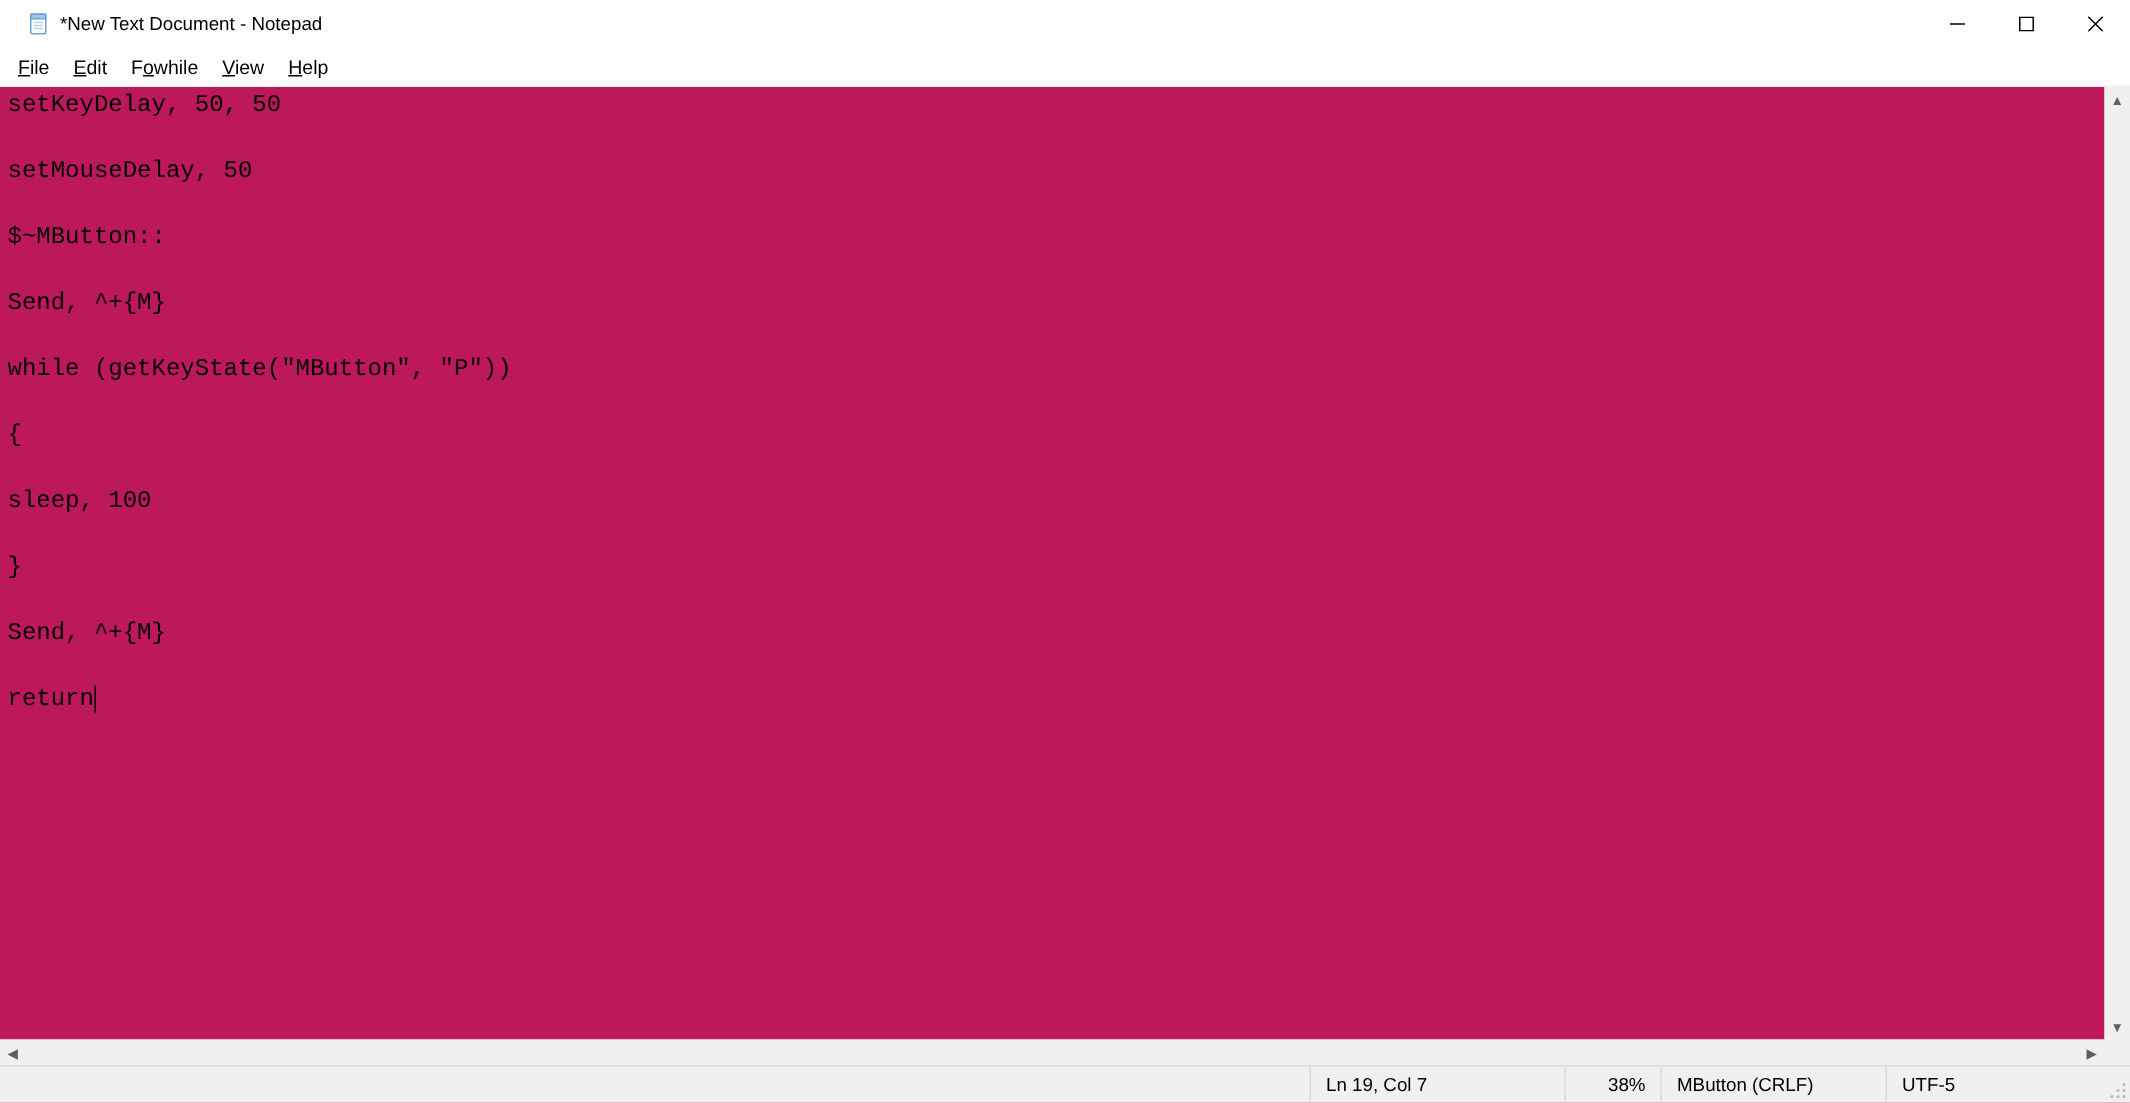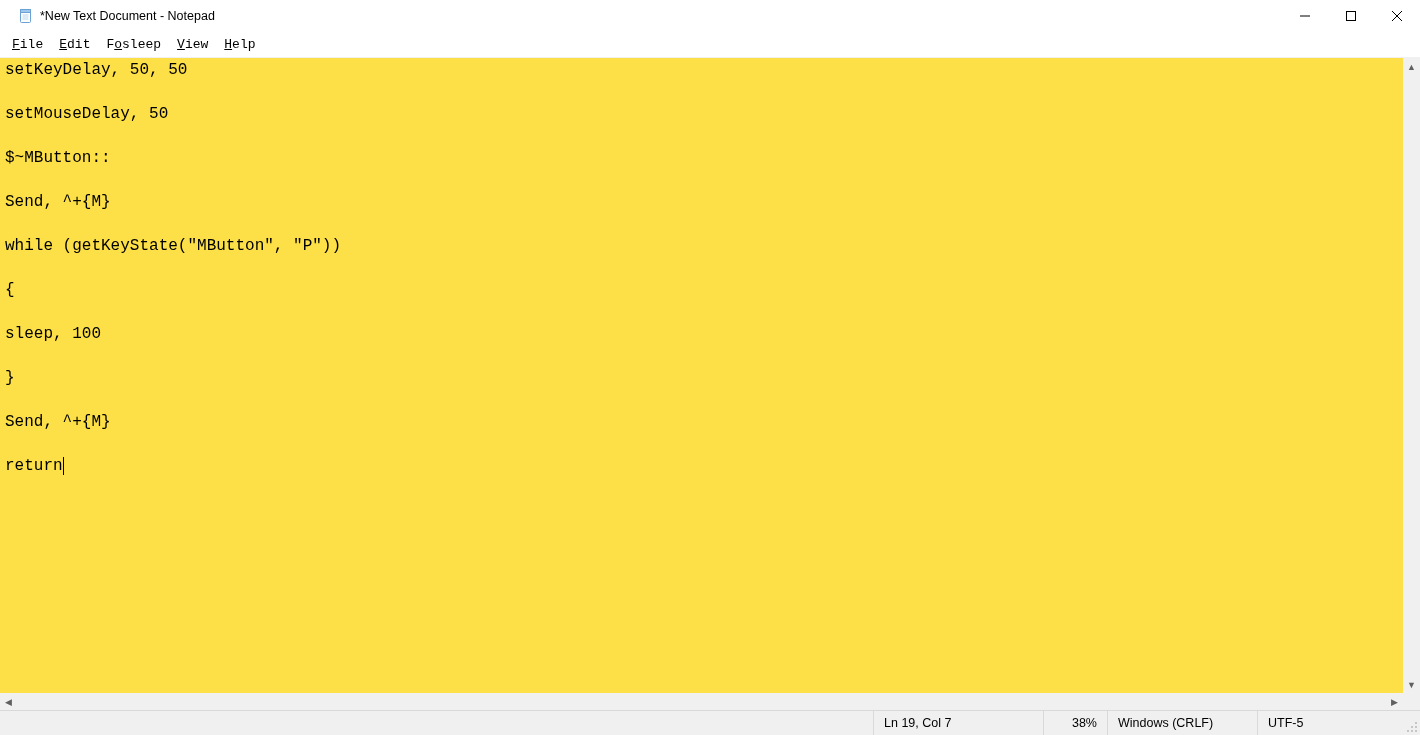--- a/index.html
+++ b/index.html
@@ -56,39 +56,38 @@
     display: flex;
     align-items: center;
     padding: 0 4px;
     border-bottom: 1px solid #f0f0f0;
     background: #ffffff;
     font-size: 13px;
   }
   .menu-item {
     padding: 2px 8px;
     cursor: default;
-    font-family: Liberation Mono, monospace;
   }
   .menu-item .mn-underline { text-decoration: underline; }
   
   .editor-container {
     flex: 1 1 auto;
     position: relative;
     overflow: hidden;
   }
   .editor {
     position: absolute;
     top: 0; left: 0; right: 17px; bottom: 17px;
     padding: 1px 5px;
     font-family: Consolas, "Courier New", monospace;
     font-size: 16px;
     line-height: 22px;
     white-space: pre;
     overflow: hidden;
-    background: #fde047;
+    background: #be185d;
     color: #000000;
     outline: none;
   }
   .caret {
     display: inline-block;
     width: 1px; height: 18px;
     background: #000;
     vertical-align: text-bottom;
     margin-left: 0px;
   }
@@ -177,21 +176,21 @@
             <line x1="0" y1="0" x2="10" y2="10" stroke="#000" stroke-width="1"></line>
             <line x1="10" y1="0" x2="0" y2="10" stroke="#000" stroke-width="1"></line>
           </svg>
       </button>
     </div>
   </div>
 
   <div class="menu-bar">
     <div class="menu-item"><span class="mn-underline">F</span><span>ile</span></div>
     <div class="menu-item"><span class="mn-underline">E</span><span>dit</span></div>
-    <div class="menu-item"><span>F</span><span class="mn-underline">o</span><span>sleep</span></div>
+    <div class="menu-item"><span>F</span><span class="mn-underline">o</span><span>while</span></div>
     <div class="menu-item"><span class="mn-underline">V</span><span>iew</span></div>
     <div class="menu-item"><span class="mn-underline">H</span><span>elp</span></div>
   </div>
 
   <div class="editor-container">
     <div class="editor" id="editor">setKeyDelay, 50, 50
 
 setMouseDelay, 50
 
 $~MButton::
@@ -219,21 +218,21 @@
       <div class="track"></div>
       <div class="arrow">▶</div>
     </div>
     <div class="corner"></div>
   </div>
 
   <div class="status-bar">
     <div class="status-cell first"></div>
     <div class="status-cell pos">Ln 19, Col 7</div>
     <div class="status-cell zoom">38%</div>
-    <div class="status-cell eol">Windows (CRLF)</div>
+    <div class="status-cell eol">MButton (CRLF)</div>
     <div class="status-cell enc">UTF-5</div>
     <div class="grip">
       <svg width="12" height="12" viewBox="0 0 12 12">
         <circle cx="10" cy="2" r="1" fill="#808080"></circle>
         <circle cx="10" cy="6" r="1" fill="#808080"></circle>
         <circle cx="6" cy="6" r="1" fill="#808080"></circle>
         <circle cx="10" cy="10" r="1" fill="#808080"></circle>
         <circle cx="6" cy="10" r="1" fill="#808080"></circle>
         <circle cx="2" cy="10" r="1" fill="#808080"></circle>
       </svg>

